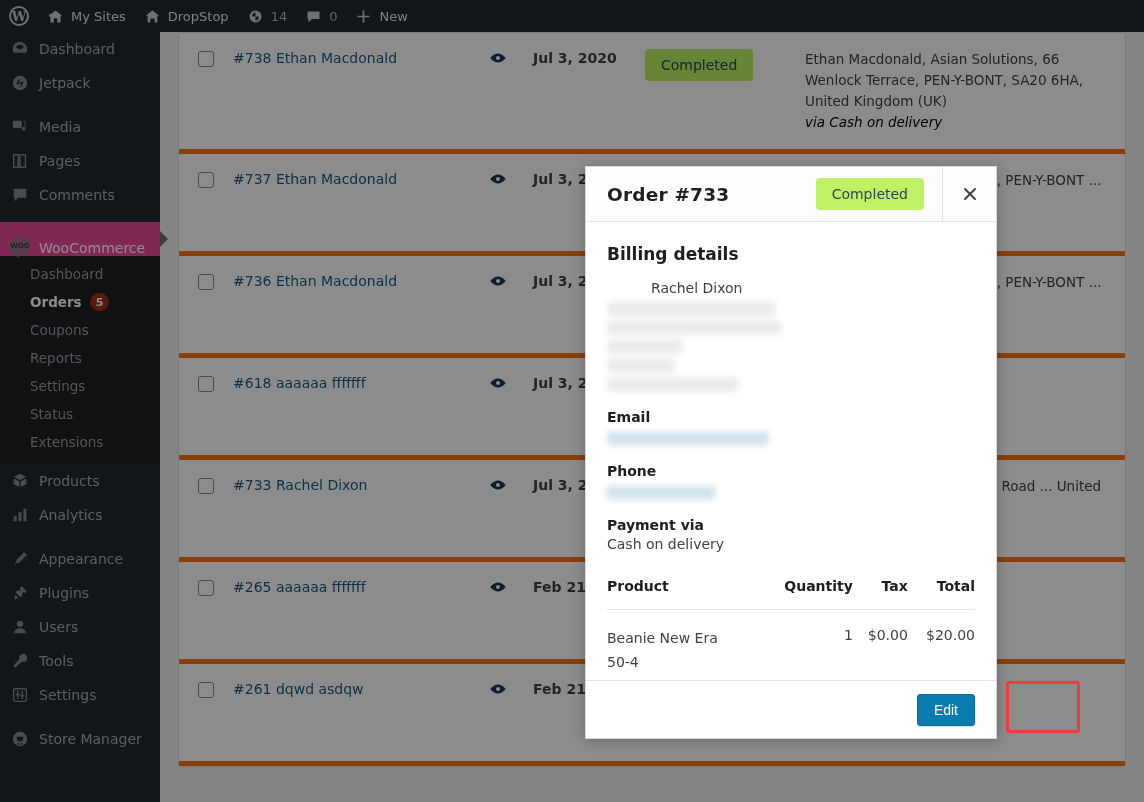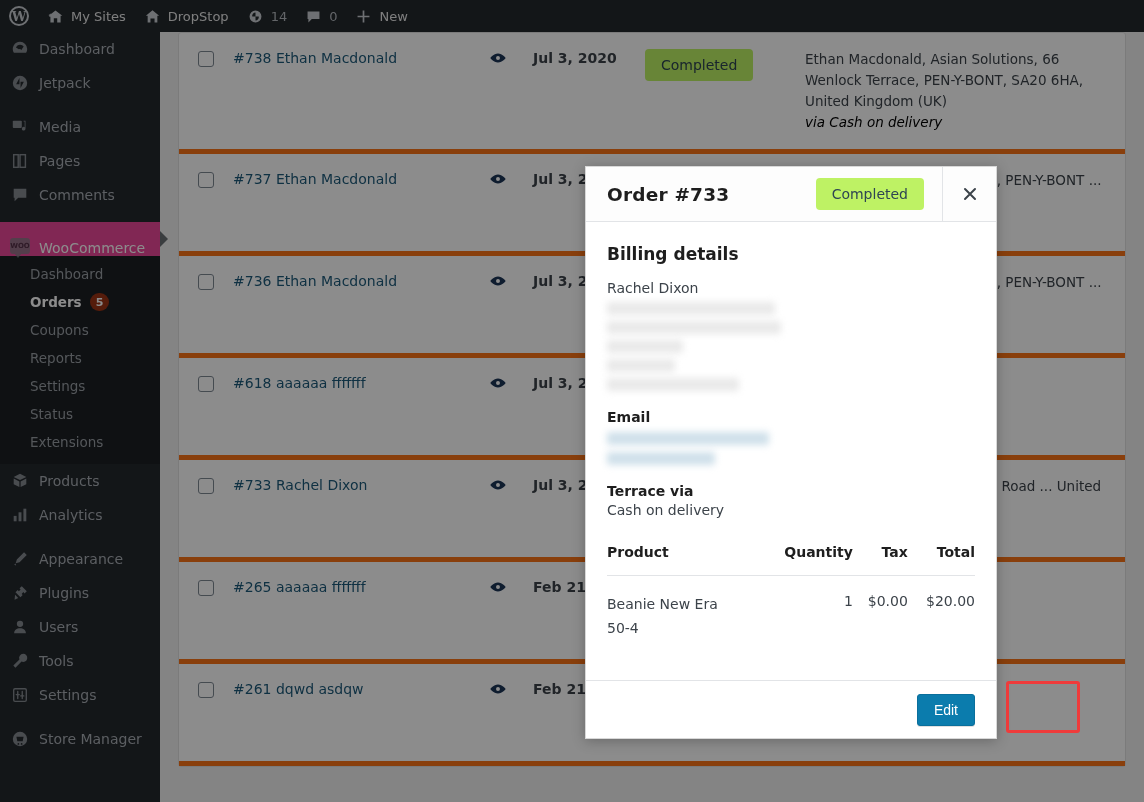--- a/index.html
+++ b/index.html
@@ -183,21 +183,21 @@
     width: 54px; height: 55px;
     display: flex; align-items: center; justify-content: center;
     border-left: 1px solid #e2e4e7;
     color: #444; font-size: 17px;
   }
   .modal-body { flex: 1; padding: 22px 21px 0 21px; overflow: hidden; }
   .sec-title {
     font-size: 17px; font-weight: bold; color: #1e1e1e;
     margin-bottom: 16px;
   }
-  .cust-name { font-size: 14px; color: #3c434a; margin-bottom: 1px; }
+  .cust-name { font-size: 14px; color: #3c434a; margin-bottom: 1px; margin-left: 44px; }
   .blurline {
     height: 13px; border-radius: 2px; margin: 6px 0;
     background: #e9e9e9;
     filter: blur(3.5px);
   }
   .blurline.link { background: #cfe0ea; }
   .flabel {
     font-size: 14px; font-weight: bold; color: #1e1e1e;
     margin-top: 18px;
   }
@@ -633,23 +633,24 @@
       <div class="blurline" style="width:168px"></div>
       <div class="blurline" style="width:174px"></div>
       <div class="blurline" style="width:76px"></div>
       <div class="blurline" style="width:68px"></div>
       <div class="blurline" style="width:132px"></div>
     </div>
 
     <div class="flabel">Email</div>
     <div class="blurline link" style="width:162px;margin-top:7px"></div>
 
+    <div class="flabel">Phone</div>
     <div class="blurline link" style="width:108px;margin-top:7px"></div>
 
-    <div class="flabel">Terrace via</div>
+    <div class="flabel">Payment via</div>
     <div class="fvalue">Cash on delivery</div>
 
     <table class="prod-table">
       <thead>
         <tr>
           <th class="l">Product</th>
           <th>Quantity</th>
           <th>Tax</th>
           <th>Total</th>
         </tr>

